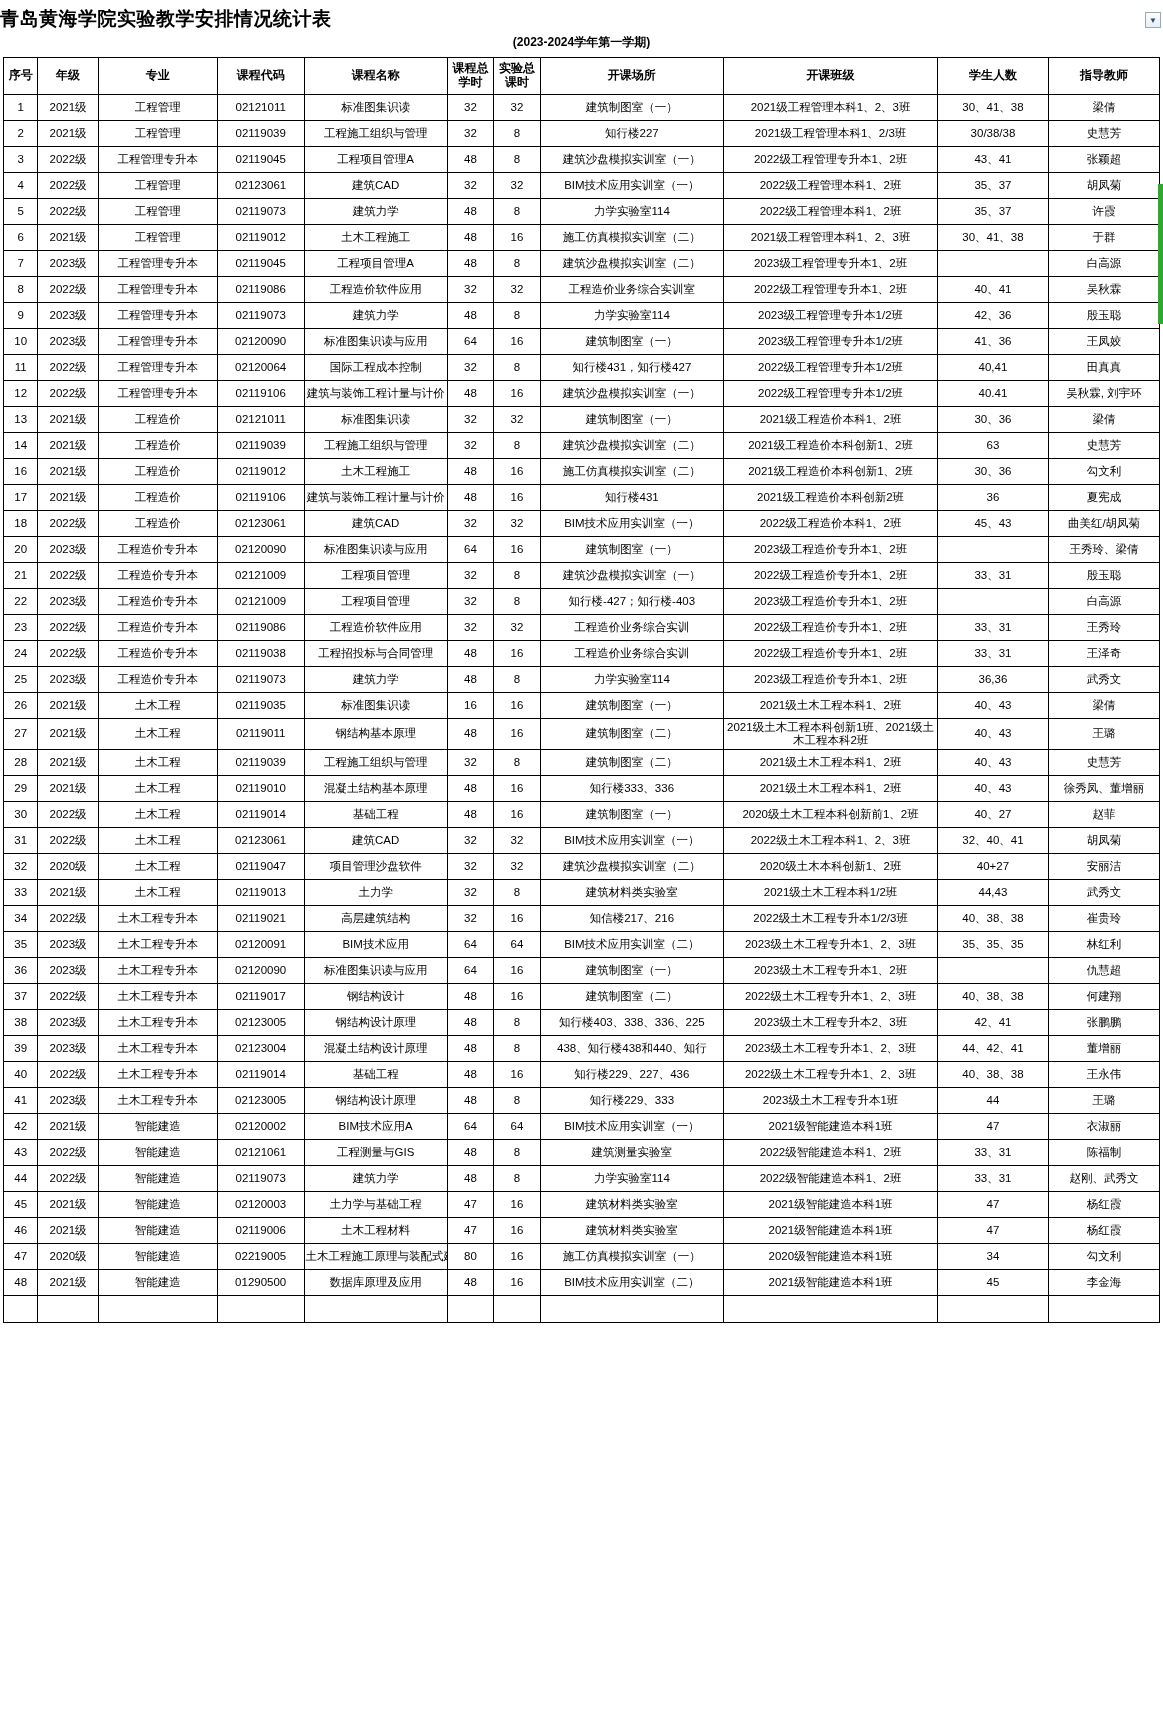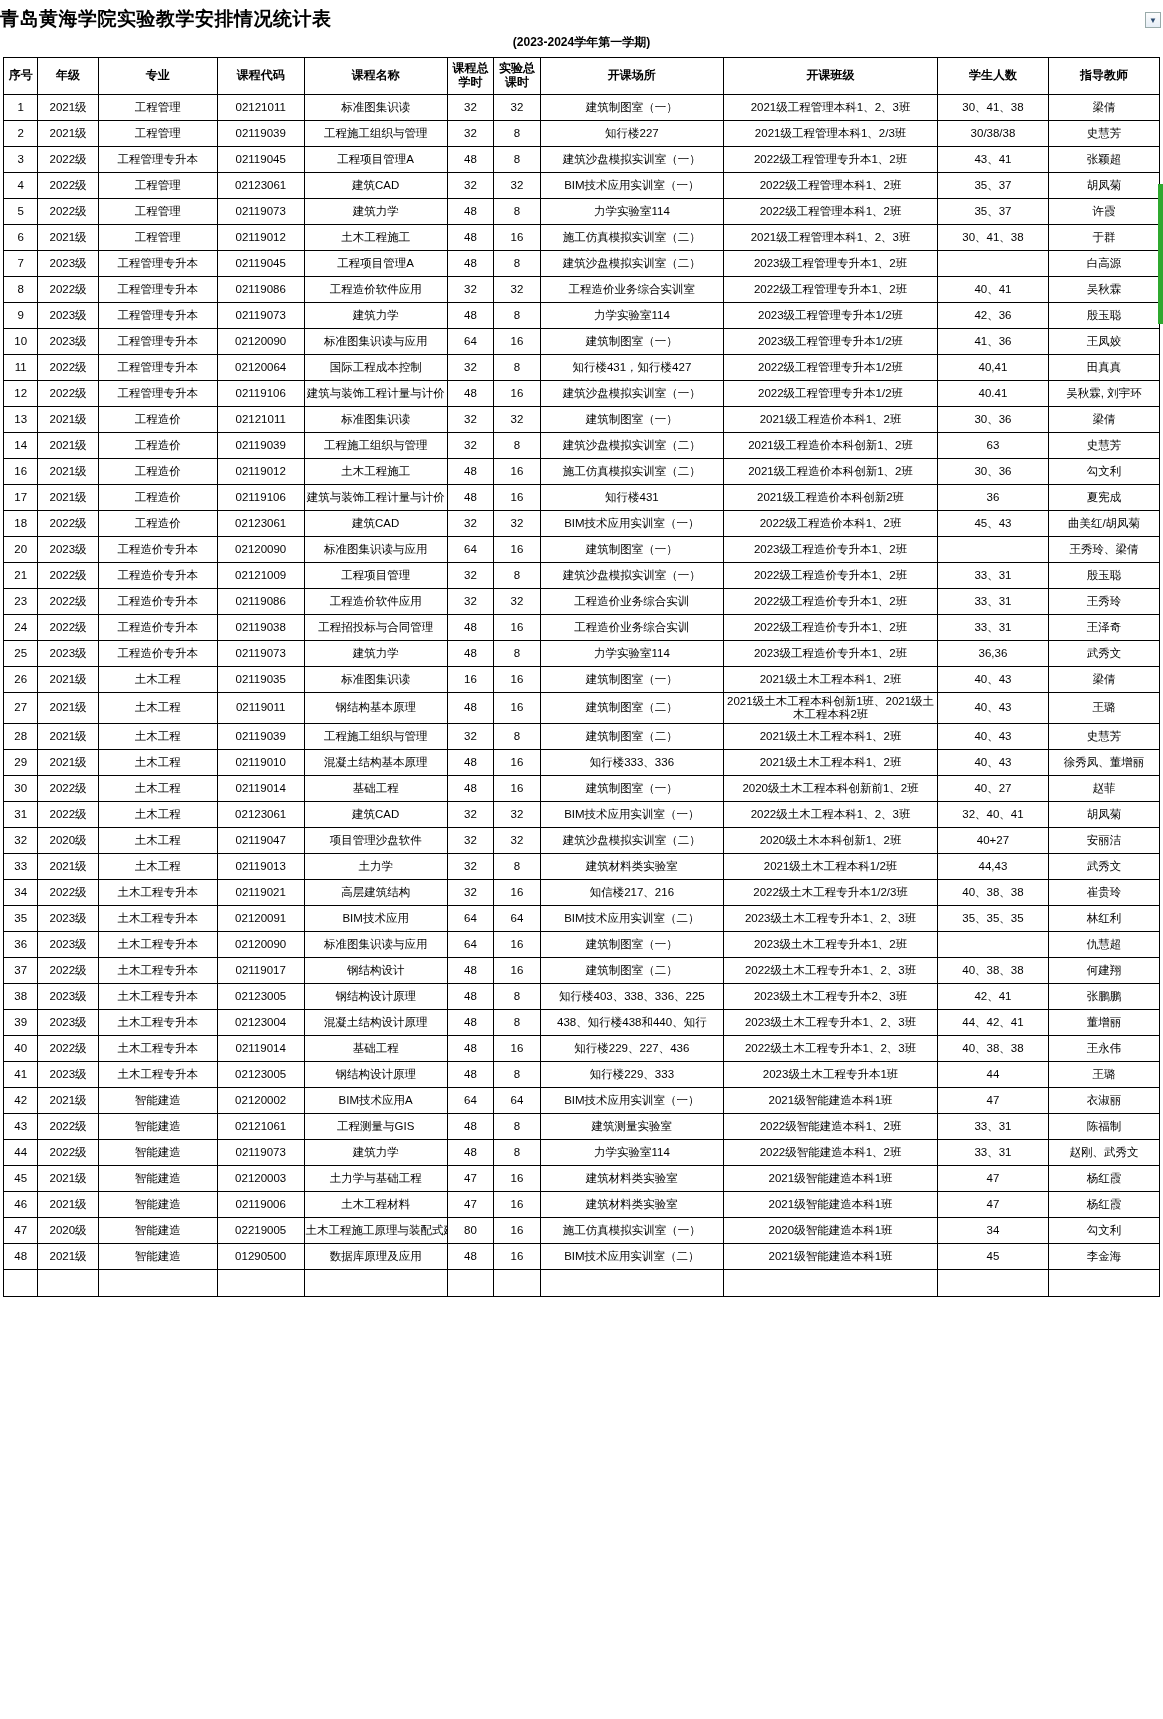--- a/index.html
+++ b/index.html
@@ -368,20 +368,33 @@
           <td>02121009</td>
           <td>工程项目管理</td>
           <td>32</td>
           <td>8</td>
           <td>建筑沙盘模拟实训室（一）</td>
           <td>2022级工程造价专升本1、2班</td>
           <td>33、31</td>
           <td>殷玉聪</td>
         </tr>
         <tr>
+          <td>22</td>
+          <td>2023级</td>
+          <td>工程造价专升本</td>
+          <td>02121009</td>
+          <td>工程项目管理</td>
+          <td>32</td>
+          <td>8</td>
+          <td>知行楼-427；知行楼-403</td>
+          <td>2023级工程造价专升本1、2班</td>
+          <td></td>
+          <td>白高源</td>
+        </tr>
+        <tr>
           <td>23</td>
           <td>2022级</td>
           <td>工程造价专升本</td>
           <td>02119086</td>
           <td>工程造价软件应用</td>
           <td>32</td>
           <td>32</td>
           <td>工程造价业务综合实训</td>
           <td>2022级工程造价专升本1、2班</td>
           <td>33、31</td>

